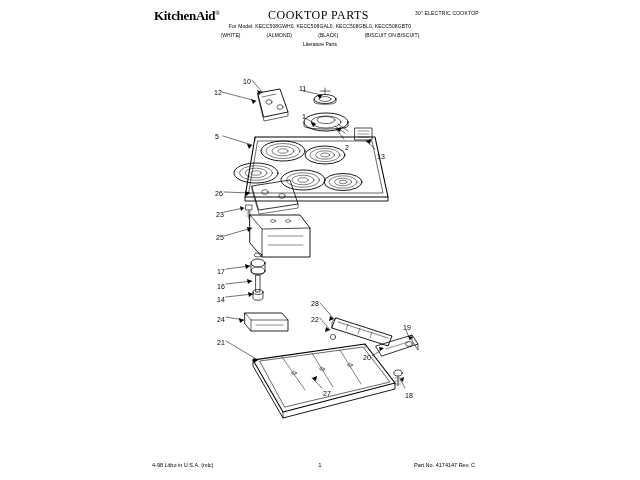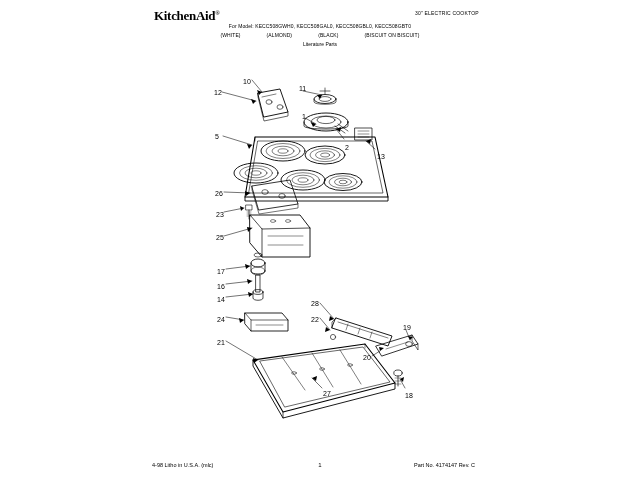--- a/index.html
+++ b/index.html
@@ -126,20 +126,21 @@
     line-height: 1;
     white-space: nowrap;
   }
 </style>
 </head>
 <body>
 
 <div id="page">
 
   <div class="brand"><span>KitchenAid</span><span class="reg">®</span></div>
+  <div class="doc-title">COOKTOP PARTS</div>
   <div class="top-right-label">30" ELECTRIC COOKTOP</div>
   <div class="model-line">For Model: KECC508GWH0, KECC508GAL0, KECC508GBL0, KECC508GBT0</div>
   <div class="color-line">
     <span class="grp">(WHITE)</span><span class="grp">(ALMOND)</span><span class="grp">(BLACK)</span><span class="grp">(BISCUIT ON BISCUIT)</span>
   </div>
   <div class="literature-line">Literature Parts</div>
 
   <svg id="diagram" viewBox="0 0 640 480" xmlns="http://www.w3.org/2000/svg">
     <g fill="none" stroke="#000" stroke-width="0.8" stroke-linejoin="round" stroke-linecap="round">
 

